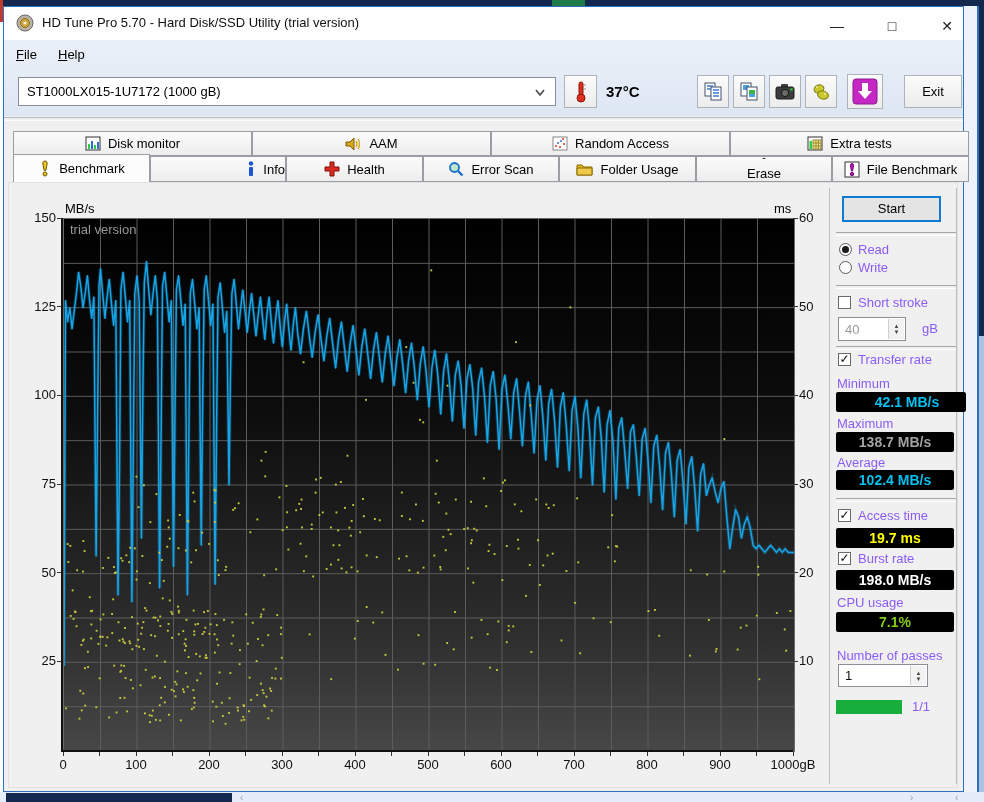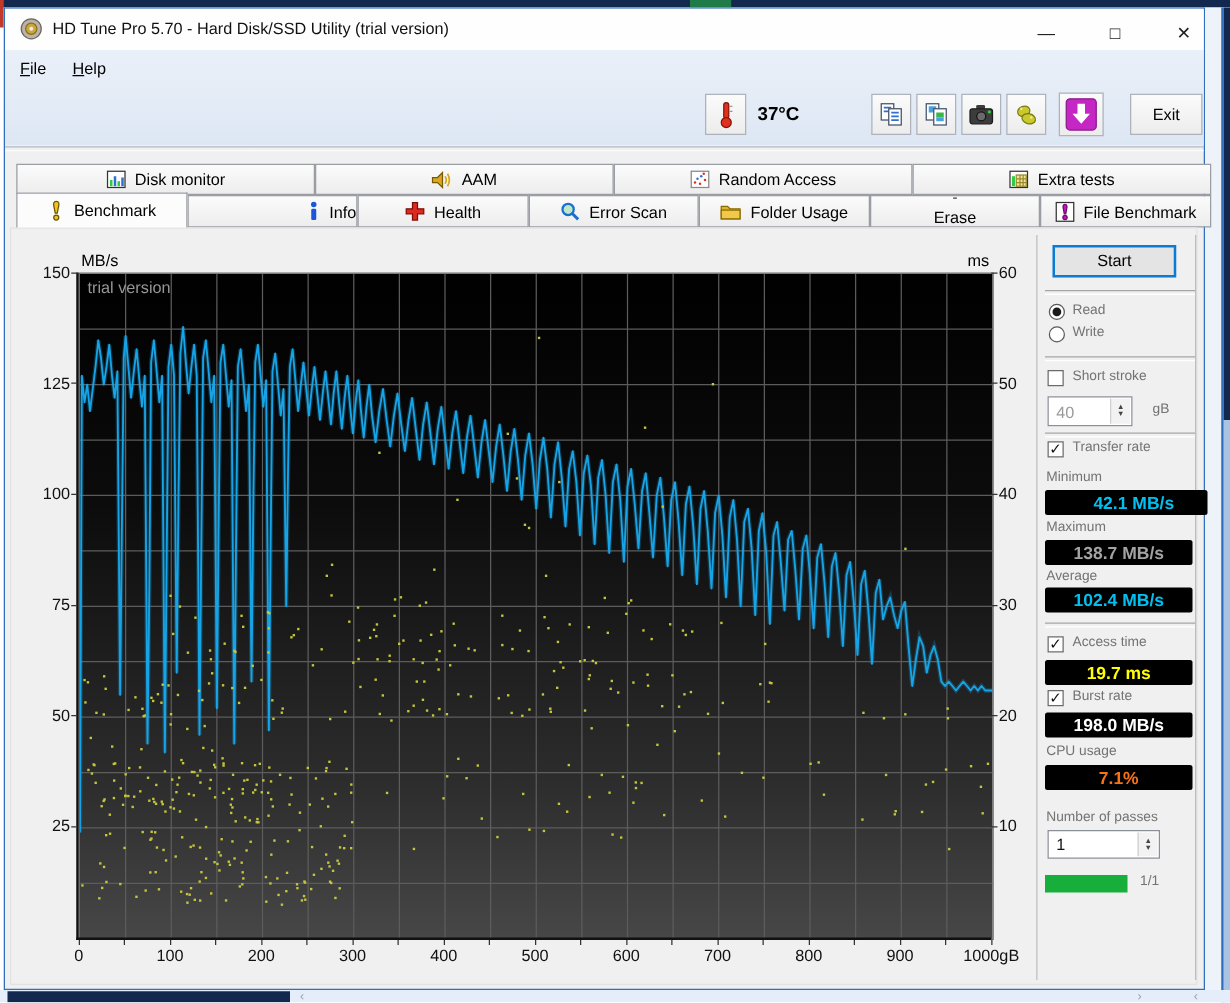--- a/index.html
+++ b/index.html
@@ -33,21 +33,21 @@
         border:1px solid #6a6a6a;box-sizing:content-box;}
   #axisL{position:absolute;left:61px;top:218px;width:2px;height:534px;background:#101010;}
   #axisB{position:absolute;left:61px;top:750px;width:732px;height:2px;background:#101010;}
   .ytick{position:absolute;width:34px;text-align:right;font-size:13px;color:#111;}
   .ytickR{position:absolute;width:30px;text-align:left;font-size:13px;color:#111;}
   .tickmark{position:absolute;background:#333;}
   .xlab{position:absolute;width:56px;text-align:center;font-size:13px;color:#111;}
   #watermark{position:absolute;left:70px;top:222px;color:#969696;font-size:13px;}
   
   .sep{position:absolute;left:836px;width:120px;height:2px;border-top:1px solid #a6a6a6;border-bottom:1px solid #fff;}
-  .plabel{position:absolute;left:838px;font-size:11px;color:#737373;}
+  .plabel{position:absolute;left:838px;font-size:13px;color:#8b5cf6;}
   .vbox{position:absolute;left:836px;width:118px;height:20px;background:#000;border-radius:2px;
         display:flex;align-items:center;justify-content:center;font-weight:bold;font-size:14px;}
   .cb{position:absolute;left:838px;width:13px;height:13px;background:#fff;border:1px solid #6a6a6a;
       box-sizing:border-box;font-size:12px;line-height:11px;text-align:center;color:#111;}
   .radio{position:absolute;left:839px;width:13px;height:13px;border:1px solid #5a5a5a;border-radius:50%;
          background:#fff;box-sizing:border-box;}
   .radio.sel::after{content:"";position:absolute;left:2px;top:2px;width:7px;height:7px;border-radius:50%;background:#1a1a1a;}
   .spin{position:absolute;background:#fff;border:1px solid #8a8f98;box-sizing:border-box;}
   .spinbtns{position:absolute;right:1px;top:1px;bottom:1px;width:15px;border-left:1px solid #cfcfcf;
             display:flex;flex-direction:column;align-items:center;justify-content:center;background:#f2f2f2;}
@@ -90,20 +90,28 @@
       <span class="wctl" style="left:818px;">—</span>
       <span class="wctl" style="left:873px;">□</span>
       <span class="wctl" style="left:928px;">✕</span>
     </div>
 
     <div id="menubar" style="left:0;top:33px;height:76px;">
       <span class="menuitem" style="left:8px;"><u>F</u>ile</span>
       <span class="menuitem" style="left:50px;"><u>H</u>elp</span>
     </div>
 
+    <div id="combo" style="top:70px;">
+      <span>ST1000LX015-1U7172 (1000 gB)</span>
+      <span class="abs" style="right:8px;top:1px;">
+        <svg width="14" height="27">
+            <path d="M3 11 L7 16 L11 11" fill="none" stroke="#4a4a4a" stroke-width="1.6"></path>
+          </svg>
+      </span>
+    </div>
 
     <div class="toolbtn" style="left:560px;top:68px;width:33px;">
       <svg width="22" height="24">
         <rect x="9" y="2" width="4" height="13" rx="2" fill="#e03020" stroke="#8a1408"></rect>
         <circle cx="11" cy="18" r="4" fill="#e03020" stroke="#8a1408"></circle>
         <line x1="13.5" y1="5" x2="16" y2="5" stroke="#999" stroke-width="1"></line>
         <line x1="13.5" y1="9" x2="16" y2="9" stroke="#999" stroke-width="1"></line>
       </svg>
     </div>
     <span class="abs" style="left:602px;top:76px;font-weight:bold;font-size:15px;">37°C</span>
@@ -784,21 +792,21 @@
   <div class="vbox" style="top:470px;color:#00c0f0;">102.4 MB/s</div>
   <div class="sep" style="top:498px;"></div>
 
   <div class="cb" style="top:509px;">✓</div>
   <span class="plabel" style="left:858px;top:508px;">Access time</span>
   <div class="vbox" style="top:528px;color:#ffff00;">19.7 ms</div>
   <div class="cb" style="top:552px;">✓</div>
   <span class="plabel" style="left:858px;top:551px;">Burst rate</span>
   <div class="vbox" style="top:570px;color:#ffffff;">198.0 MB/s</div>
   <span class="plabel" style="left:837px;top:595px;">CPU usage</span>
-  <div class="vbox" style="top:612px;color:#f97316;">7.1%</div>
+  <div class="vbox" style="top:612px;color:#84cc16;">7.1%</div>
 
   <span class="plabel" style="left:837px;top:648px;">Number of passes</span>
   <div class="spin" style="left:838px;top:664px;width:90px;height:23px;">
     <span style="position:absolute;left:6px;top:3px;color:#111;">1</span>
     <span class="spinbtns">
         <span>▲</span>
         <span>▼</span>
       </span>
   </div>
   <div id="progress"></div>

